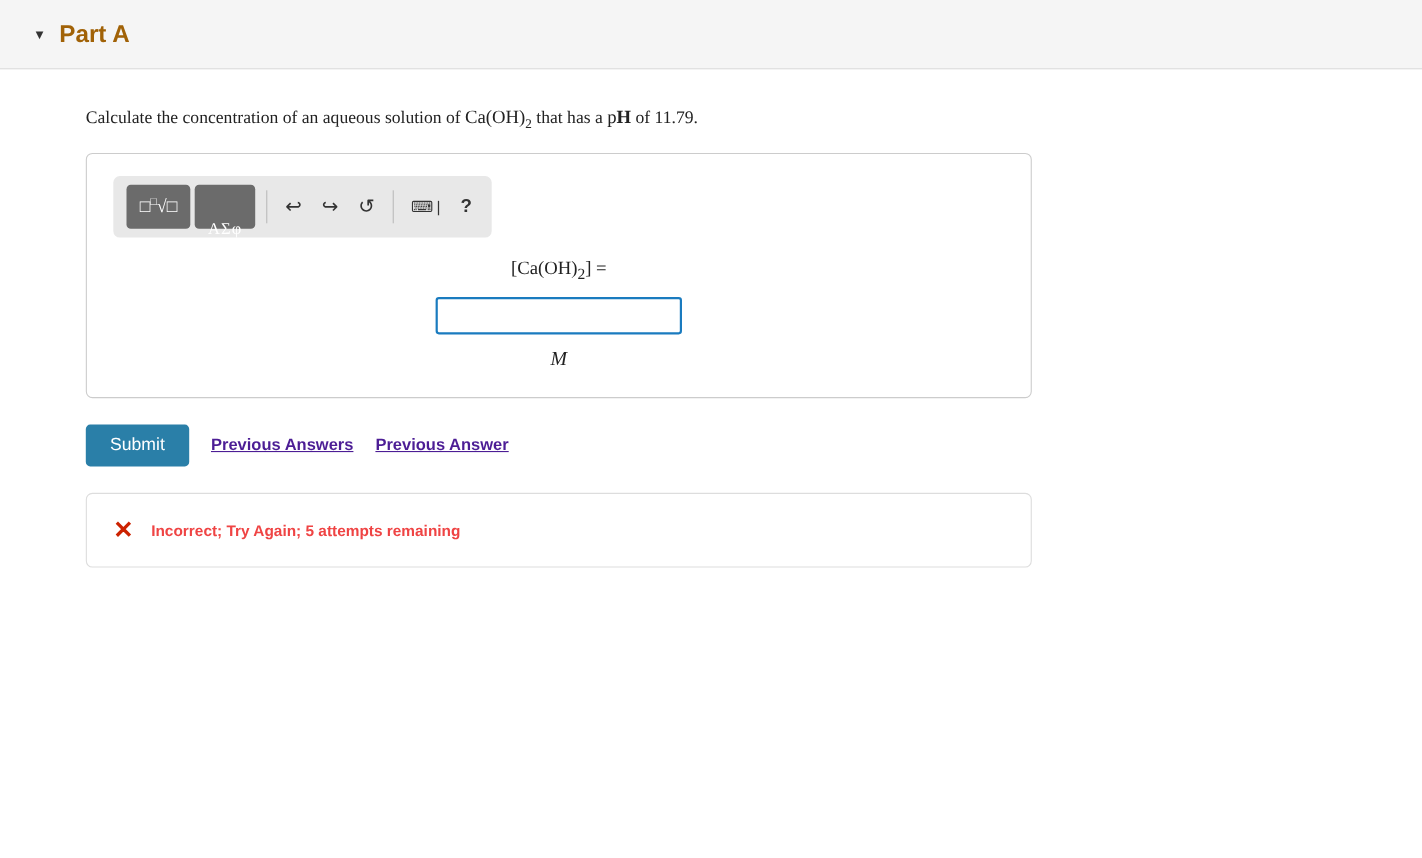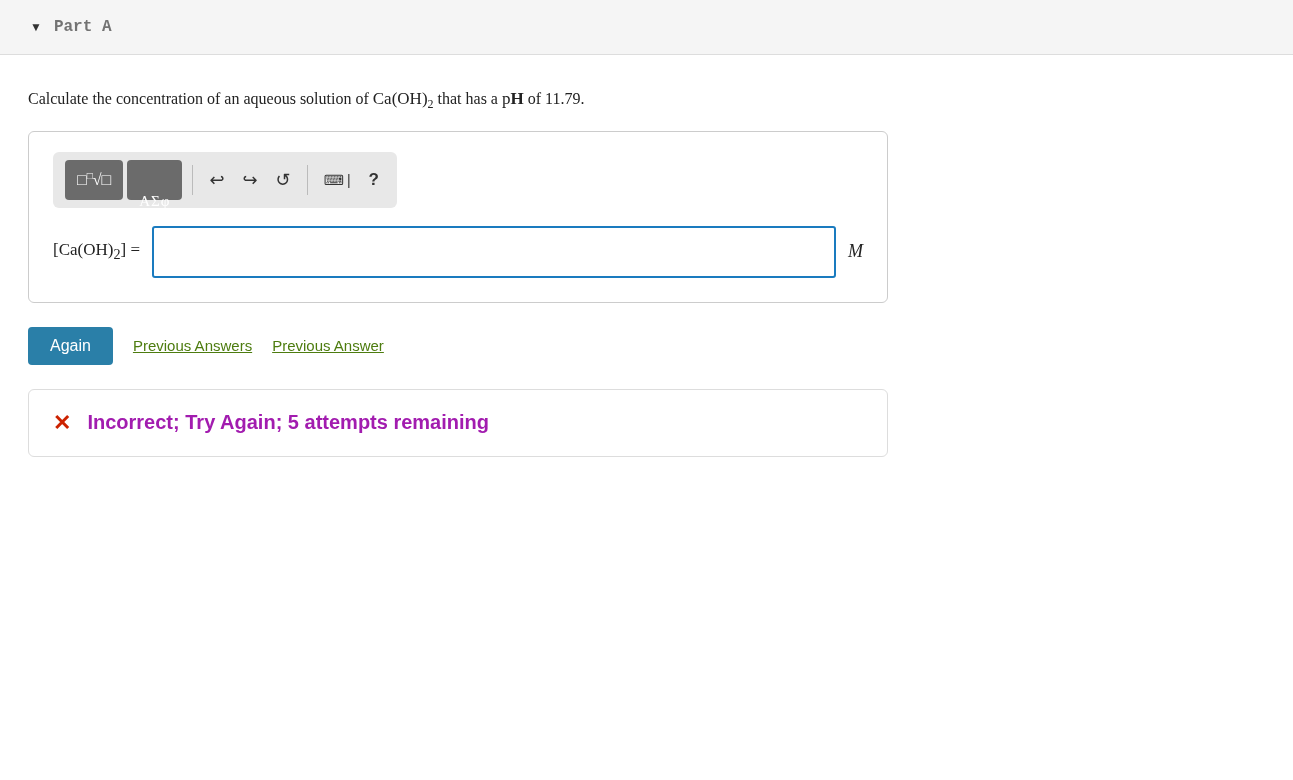--- a/index.html
+++ b/index.html
@@ -26,29 +26,29 @@
       align-items: center;
       gap: 12px;
     }
 
     .chevron-icon {
       font-size: 12px;
       color: #333;
     }
 
     .part-title {
-      font-family: Liberation Mono, monospace;
-      font-size: 16px;
-      font-weight: bold;
-      color: #737373;
+      font-family: Liberation Sans, sans-serif;
+      font-size: 22px;
+      font-weight: bold;
+      color: #a16207;
     }
 
     
     .content-area {
-      padding: 30px 28px;
+      padding: 30px 78px;
     }
 
     .question-text {
       font-size: 16px;
       line-height: 1.6;
       margin-bottom: 16px;
       font-family: Georgia, serif;
     }
 
     .math-formula {
@@ -167,20 +167,21 @@
       padding: 4px 6px;
       font-family: Arial, sans-serif;
       font-weight: bold;
     }
 
     
     .input-row {
       display: flex;
       align-items: center;
       gap: 12px;
+      flex-direction: column;
     }
 
     .input-label {
       font-family: 'Times New Roman', serif;
       font-size: 17px;
       white-space: nowrap;
     }
 
     .answer-input {
       flex: 1;
@@ -213,25 +214,25 @@
       border: none;
       border-radius: 4px;
       padding: 10px 22px;
       font-size: 16px;
       font-family: Arial, sans-serif;
       cursor: pointer;
       font-weight: normal;
     }
 
     .link-btn {
-      color: #4d7c0f;
+      color: #4c1d95;
       text-decoration: underline;
       font-family: Arial, sans-serif;
       font-size: 15px;
-      font-weight: normal;
+      font-weight: bold;
       background: none;
       border: none;
       cursor: pointer;
     }
 
     
     .feedback-box {
       border: 1px solid #ddd;
       border-radius: 6px;
       padding: 20px 24px;
@@ -244,23 +245,23 @@
 
     .error-icon {
       color: #cc2200;
       font-size: 22px;
       font-weight: bold;
       flex-shrink: 0;
     }
 
     .feedback-text {
       font-family: Arial, sans-serif;
-      font-size: 20px;
-      font-weight: bold;
-      color: #a21caf;
+      font-size: 14px;
+      font-weight: bold;
+      color: #ef4444;
     }
   </style>
 </head>
 <body>
 
 <div class="page-wrapper">
 
   <div class="part-header">
     <span class="chevron-icon">▼</span>
     <span class="part-title">Part A</span>
@@ -313,21 +314,21 @@
         <span class="input-label">
           [Ca(OH)<sub>2</sub>] =
         </span>
         <input type="text" class="answer-input" placeholder="" style="">
         <span class="unit-label">M</span>
       </div>
 
     </div>
 
     <div class="action-row">
-      <button class="submit-btn">Again</button>
+      <button class="submit-btn">Submit</button>
       <button class="link-btn">Previous Answers</button>
       <button class="link-btn">Previous Answer</button>
     </div>
 
     <div class="feedback-box">
       <span class="error-icon">✕</span>
       <span class="feedback-text">Incorrect; Try Again; 5 attempts remaining</span>
     </div>
 
   </div>

